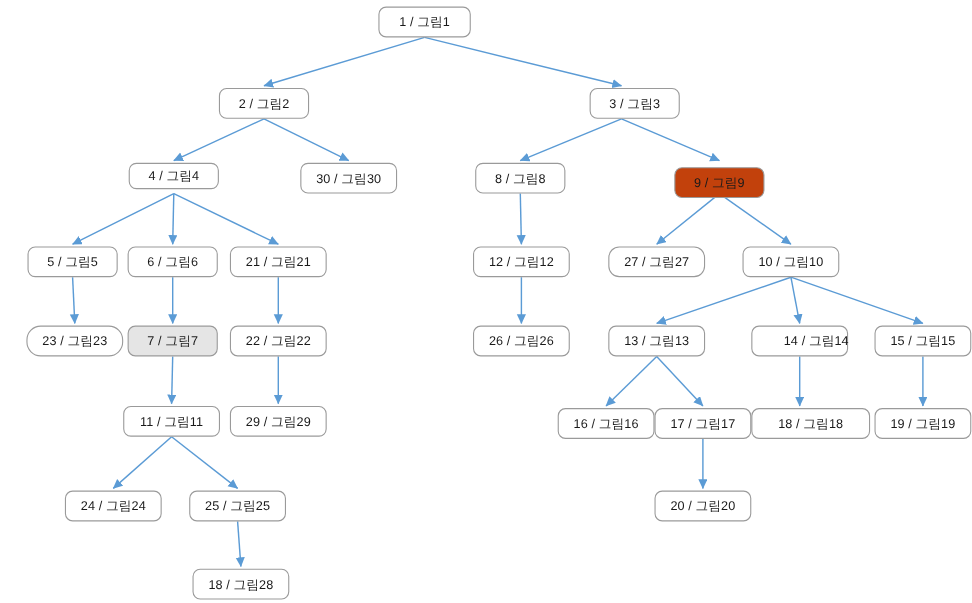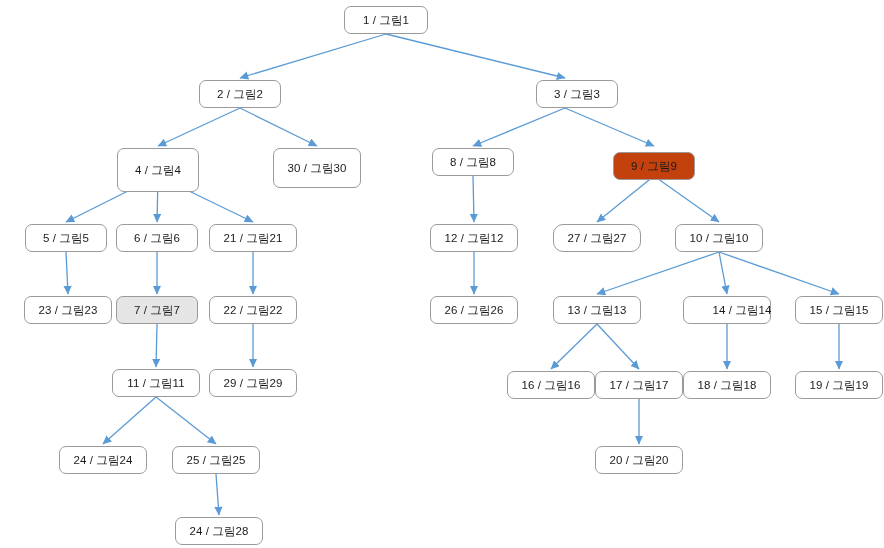--- a/index.html
+++ b/index.html
@@ -79,41 +79,41 @@
         <line x1="597" y1="324" x2="639" y2="369" stroke="#5b9bd5" stroke-width="1.3" marker-end="url(#arrow)"></line>
         <line x1="727" y1="324" x2="727" y2="369" stroke="#5b9bd5" stroke-width="1.3" marker-end="url(#arrow)"></line>
         <line x1="839" y1="324" x2="839" y2="369" stroke="#5b9bd5" stroke-width="1.3" marker-end="url(#arrow)"></line>
         <line x1="639" y1="399" x2="639" y2="444" stroke="#5b9bd5" stroke-width="1.3" marker-end="url(#arrow)"></line>
       </g>
   </svg>
   <div id="node-layer">
       <div class="node" style="left: 344px; top: 6px; width: 84px; height: 28px; border-color: rgb(154, 154, 154); background: rgb(255, 255, 255); color: rgb(26, 26, 26);">1 / 그림1</div>
       <div class="node" style="left: 199px; top: 80px; width: 82px; height: 28px; border-color: rgb(154, 154, 154); background: rgb(255, 255, 255); color: rgb(26, 26, 26);">2 / 그림2</div>
       <div class="node" style="left: 524px; top: 80px; width: 82px; height: 28px; border-color: rgb(154, 154, 154); background: rgb(255, 255, 255); color: rgb(26, 26, 26); margin-left: 12px;">3 / 그림3</div>
-      <div class="node" style="left: 117px; top: 148px; width: 82px; height: 44px; border-color: rgb(154, 154, 154); background: rgb(255, 255, 255); color: rgb(26, 26, 26);">4 / 그림4</div>
-      <div class="node" style="left: 273px; top: 148px; width: 88px; height: 40px; border-color: rgb(154, 154, 154); background: rgb(255, 255, 255); color: rgb(26, 26, 26);">30 / 그림30</div>
+      <div class="node" style="left: 117px; top: 148px; width: 82px; height: 24px; border-color: rgb(154, 154, 154); background: rgb(255, 255, 255); color: rgb(26, 26, 26);">4 / 그림4</div>
+      <div class="node" style="left: 273px; top: 148px; width: 88px; height: 28px; border-color: rgb(154, 154, 154); background: rgb(255, 255, 255); color: rgb(26, 26, 26);">30 / 그림30</div>
       <div class="node" style="left: 432px; top: 148px; width: 82px; height: 28px; border-color: rgb(154, 154, 154); background: rgb(255, 255, 255); color: rgb(26, 26, 26);">8 / 그림8</div>
       <div class="node" style="left: 613px; top: 152px; width: 82px; height: 28px; border-color: rgb(154, 154, 154); background: #c2410c; color: rgb(26, 26, 26);">9 / 그림9</div>
       <div class="node" style="left: 25px; top: 224px; width: 82px; height: 28px; border-color: rgb(154, 154, 154); background: rgb(255, 255, 255); color: rgb(26, 26, 26);">5 / 그림5</div>
       <div class="node" style="left: 116px; top: 224px; width: 82px; height: 28px; border-color: rgb(154, 154, 154); background: rgb(255, 255, 255); color: rgb(26, 26, 26);">6 / 그림6</div>
       <div class="node" style="left: 209px; top: 224px; width: 88px; height: 28px; border-color: rgb(154, 154, 154); background: rgb(255, 255, 255); color: rgb(26, 26, 26);">21 / 그림21</div>
       <div class="node" style="left: 430px; top: 224px; width: 88px; height: 28px; border-color: rgb(154, 154, 154); background: rgb(255, 255, 255); color: rgb(26, 26, 26);">12 / 그림12</div>
       <div class="node" style="left: 553px; top: 224px; width: 88px; height: 28px; border-color: rgb(154, 154, 154); background: rgb(255, 255, 255); color: rgb(26, 26, 26); border-radius: 10px;">27 / 그림27</div>
       <div class="node" style="left: 675px; top: 224px; width: 88px; height: 28px; border-color: rgb(154, 154, 154); background: rgb(255, 255, 255); color: rgb(26, 26, 26);">10 / 그림10</div>
-      <div class="node" style="left: 24px; top: 296px; width: 88px; height: 28px; border-color: rgb(154, 154, 154); background: rgb(255, 255, 255); color: rgb(26, 26, 26);">23 / 그림23</div>
+      <div class="node" style="left: 24px; top: 296px; width: 88px; height: 28px; border-color: rgb(154, 154, 154); background: rgb(255, 255, 255); color: rgb(26, 26, 26); border-radius: 13px;">23 / 그림23</div>
       <div class="node" style="left: 116px; top: 296px; width: 82px; height: 28px; border-color: rgb(154, 154, 154); background: #e5e5e5; color: rgb(26, 26, 26);">7 / 그림7</div>
       <div class="node" style="left: 209px; top: 296px; width: 88px; height: 28px; border-color: rgb(154, 154, 154); background: rgb(255, 255, 255); color: rgb(26, 26, 26);">22 / 그림22</div>
       <div class="node" style="left: 430px; top: 296px; width: 88px; height: 28px; border-color: rgb(154, 154, 154); background: rgb(255, 255, 255); color: rgb(26, 26, 26);">26 / 그림26</div>
       <div class="node" style="left: 553px; top: 296px; width: 88px; height: 28px; border-color: rgb(154, 154, 154); background: rgb(255, 255, 255); color: rgb(26, 26, 26);">13 / 그림13</div>
       <div class="node" style="left: 683px; top: 296px; width: 88px; height: 28px; border-color: rgb(154, 154, 154); background: rgb(255, 255, 255); color: rgb(26, 26, 26); padding-left: 30px;">14 / 그림14</div>
       <div class="node" style="left: 795px; top: 296px; width: 88px; height: 28px; border-color: rgb(154, 154, 154); background: rgb(255, 255, 255); color: rgb(26, 26, 26);">15 / 그림15</div>
       <div class="node" style="left: 112px; top: 369px; width: 88px; height: 28px; border-color: rgb(154, 154, 154); background: rgb(255, 255, 255); color: rgb(26, 26, 26);">11 / 그림11</div>
       <div class="node" style="left: 209px; top: 369px; width: 88px; height: 28px; border-color: rgb(154, 154, 154); background: rgb(255, 255, 255); color: rgb(26, 26, 26);">29 / 그림29</div>
       <div class="node" style="left: 507px; top: 371px; width: 88px; height: 28px; border-color: rgb(154, 154, 154); background: rgb(255, 255, 255); color: rgb(26, 26, 26);">16 / 그림16</div>
       <div class="node" style="left: 595px; top: 371px; width: 88px; height: 28px; border-color: rgb(154, 154, 154); background: rgb(255, 255, 255); color: rgb(26, 26, 26);">17 / 그림17</div>
-      <div class="node" style="left: 683px; top: 371px; width: 88px; height: 28px; border-color: rgb(154, 154, 154); background: rgb(255, 255, 255); color: rgb(26, 26, 26);">18 / 그림18</div>
+      <div class="node" style="left: 683px; top: 371px; width: 108px; height: 28px; border-color: rgb(154, 154, 154); background: rgb(255, 255, 255); color: rgb(26, 26, 26);">18 / 그림18</div>
       <div class="node" style="left: 795px; top: 371px; width: 88px; height: 28px; border-color: rgb(154, 154, 154); background: rgb(255, 255, 255); color: rgb(26, 26, 26);">19 / 그림19</div>
       <div class="node" style="left: 59px; top: 446px; width: 88px; height: 28px; border-color: rgb(154, 154, 154); background: rgb(255, 255, 255); color: rgb(26, 26, 26);">24 / 그림24</div>
       <div class="node" style="left: 172px; top: 446px; width: 88px; height: 28px; border-color: rgb(154, 154, 154); background: rgb(255, 255, 255); color: rgb(26, 26, 26);">25 / 그림25</div>
       <div class="node" style="left: 595px; top: 446px; width: 88px; height: 28px; border-color: rgb(154, 154, 154); background: rgb(255, 255, 255); color: rgb(26, 26, 26);">20 / 그림20</div>
-      <div class="node" style="left: 175px; top: 517px; width: 88px; height: 28px; border-color: rgb(154, 154, 154); background: rgb(255, 255, 255); color: rgb(26, 26, 26);">24 / 그림28</div>
+      <div class="node" style="left: 175px; top: 517px; width: 88px; height: 28px; border-color: rgb(154, 154, 154); background: rgb(255, 255, 255); color: rgb(26, 26, 26);">18 / 그림28</div>
     </div>
 </div>
 
 </body></html>

